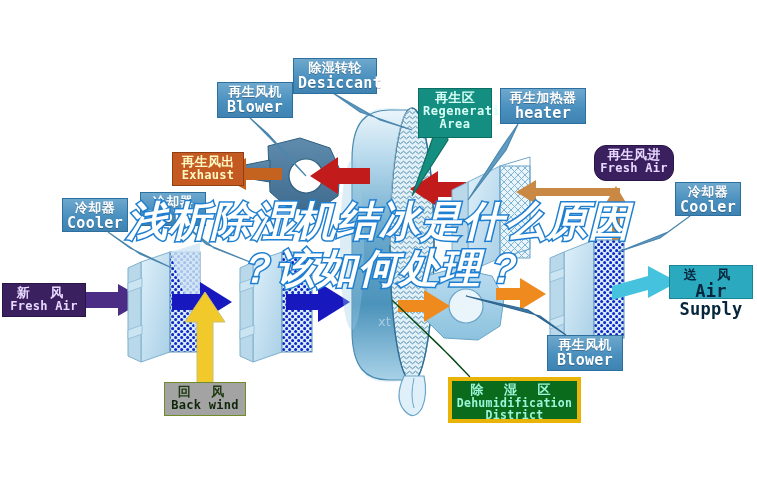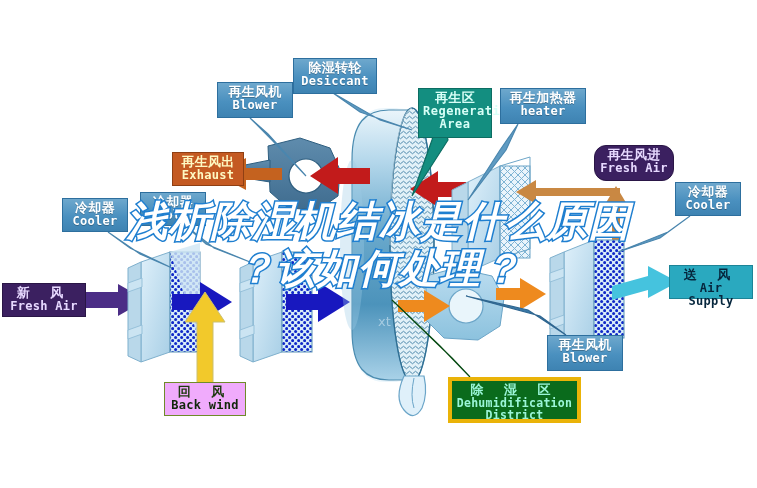--- a/index.html
+++ b/index.html
@@ -12,45 +12,45 @@
   .lbl{position:absolute;box-sizing:border-box;text-align:center;
        line-height:1.08;letter-spacing:.3px;z-index:6;
        padding:2px 4px 3px 4px;}
   .lbl .cn{display:block;font-family:"DejaVu Sans",sans-serif;font-weight:700;}
   .lbl .en{display:block;font-family:"DejaVu Sans Mono","Liberation Mono",monospace;font-weight:700;}
 
   
   .blue{background:linear-gradient(180deg,#6ea8cd 0%,#4a90bf 55%,#3e83b2 100%);
         border:1px solid #2d6f9e;color:#ffffff;
         text-shadow:0 1px 0 rgba(0,0,0,.25);}
-  .blue .cn{font-size:13px;} .blue .en{font-size:12px;}
+  .blue .cn{font-size:13px;} .blue .en{font-size:15px;}
 
   
   .teal{background:#138e80;border:1px solid #0c6d62;color:#d8fff7;margin-top:31px;}
   .teal .cn{font-size:13px;} .teal .en{font-size:12px;letter-spacing:.5px;}
 
   
   .rust{background:#c45a22;border:1px solid #8f3f13;color:#fef9c3;}
   .rust .cn{font-size:13px;} .rust .en{font-size:12px;}
 
   
   .purple{background:#3b2060;border:1px solid #2a1646;color:#e7d9ff;}
   .purple .cn{font-size:13px;} .purple .en{font-size:12px;}
 
   
-  .gold{background:#f0abfc;border:1px solid #6f8b2a;color:#204020;}
+  .gold{background:#a3a3a3;border:1px solid #6f8b2a;color:#204020;}
   .gold .cn{font-size:13px;color:#1d3a10;} .gold .en{font-size:12px;color:#10270a;}
 
   
   .green{background:#0a6b1c;border:4px solid #eab308;color:#9bf5d8;}
   .green .cn{font-size:13px;} .green .en{font-size:11.5px;}
 
   
   .cyan{background:#2aa9bf;border:1px solid #1c8497;color:#0b2c46;}
-  .cyan .cn{font-size:13px;color:#06263d;} .cyan .en{font-size:12px;color:#06263d;}
+  .cyan .cn{font-size:13px;color:#06263d;} .cyan .en{font-size:17px;color:#06263d;}
 
   .sp{letter-spacing:8px;}
 
   
   #overlay{position:absolute;left:0;top:198px;width:757px;z-index:40;
            text-align:center;pointer-events:none;}
   #overlay div{font-family:Liberation Serif, serif;font-weight:700;font-style:italic;
                font-size:41px;line-height:47px;color:#ffffff;letter-spacing:1px;
                -webkit-text-stroke:3px #1f7fd0;paint-order:stroke fill;}
   #overlay div.l2{font-size:40px;}

